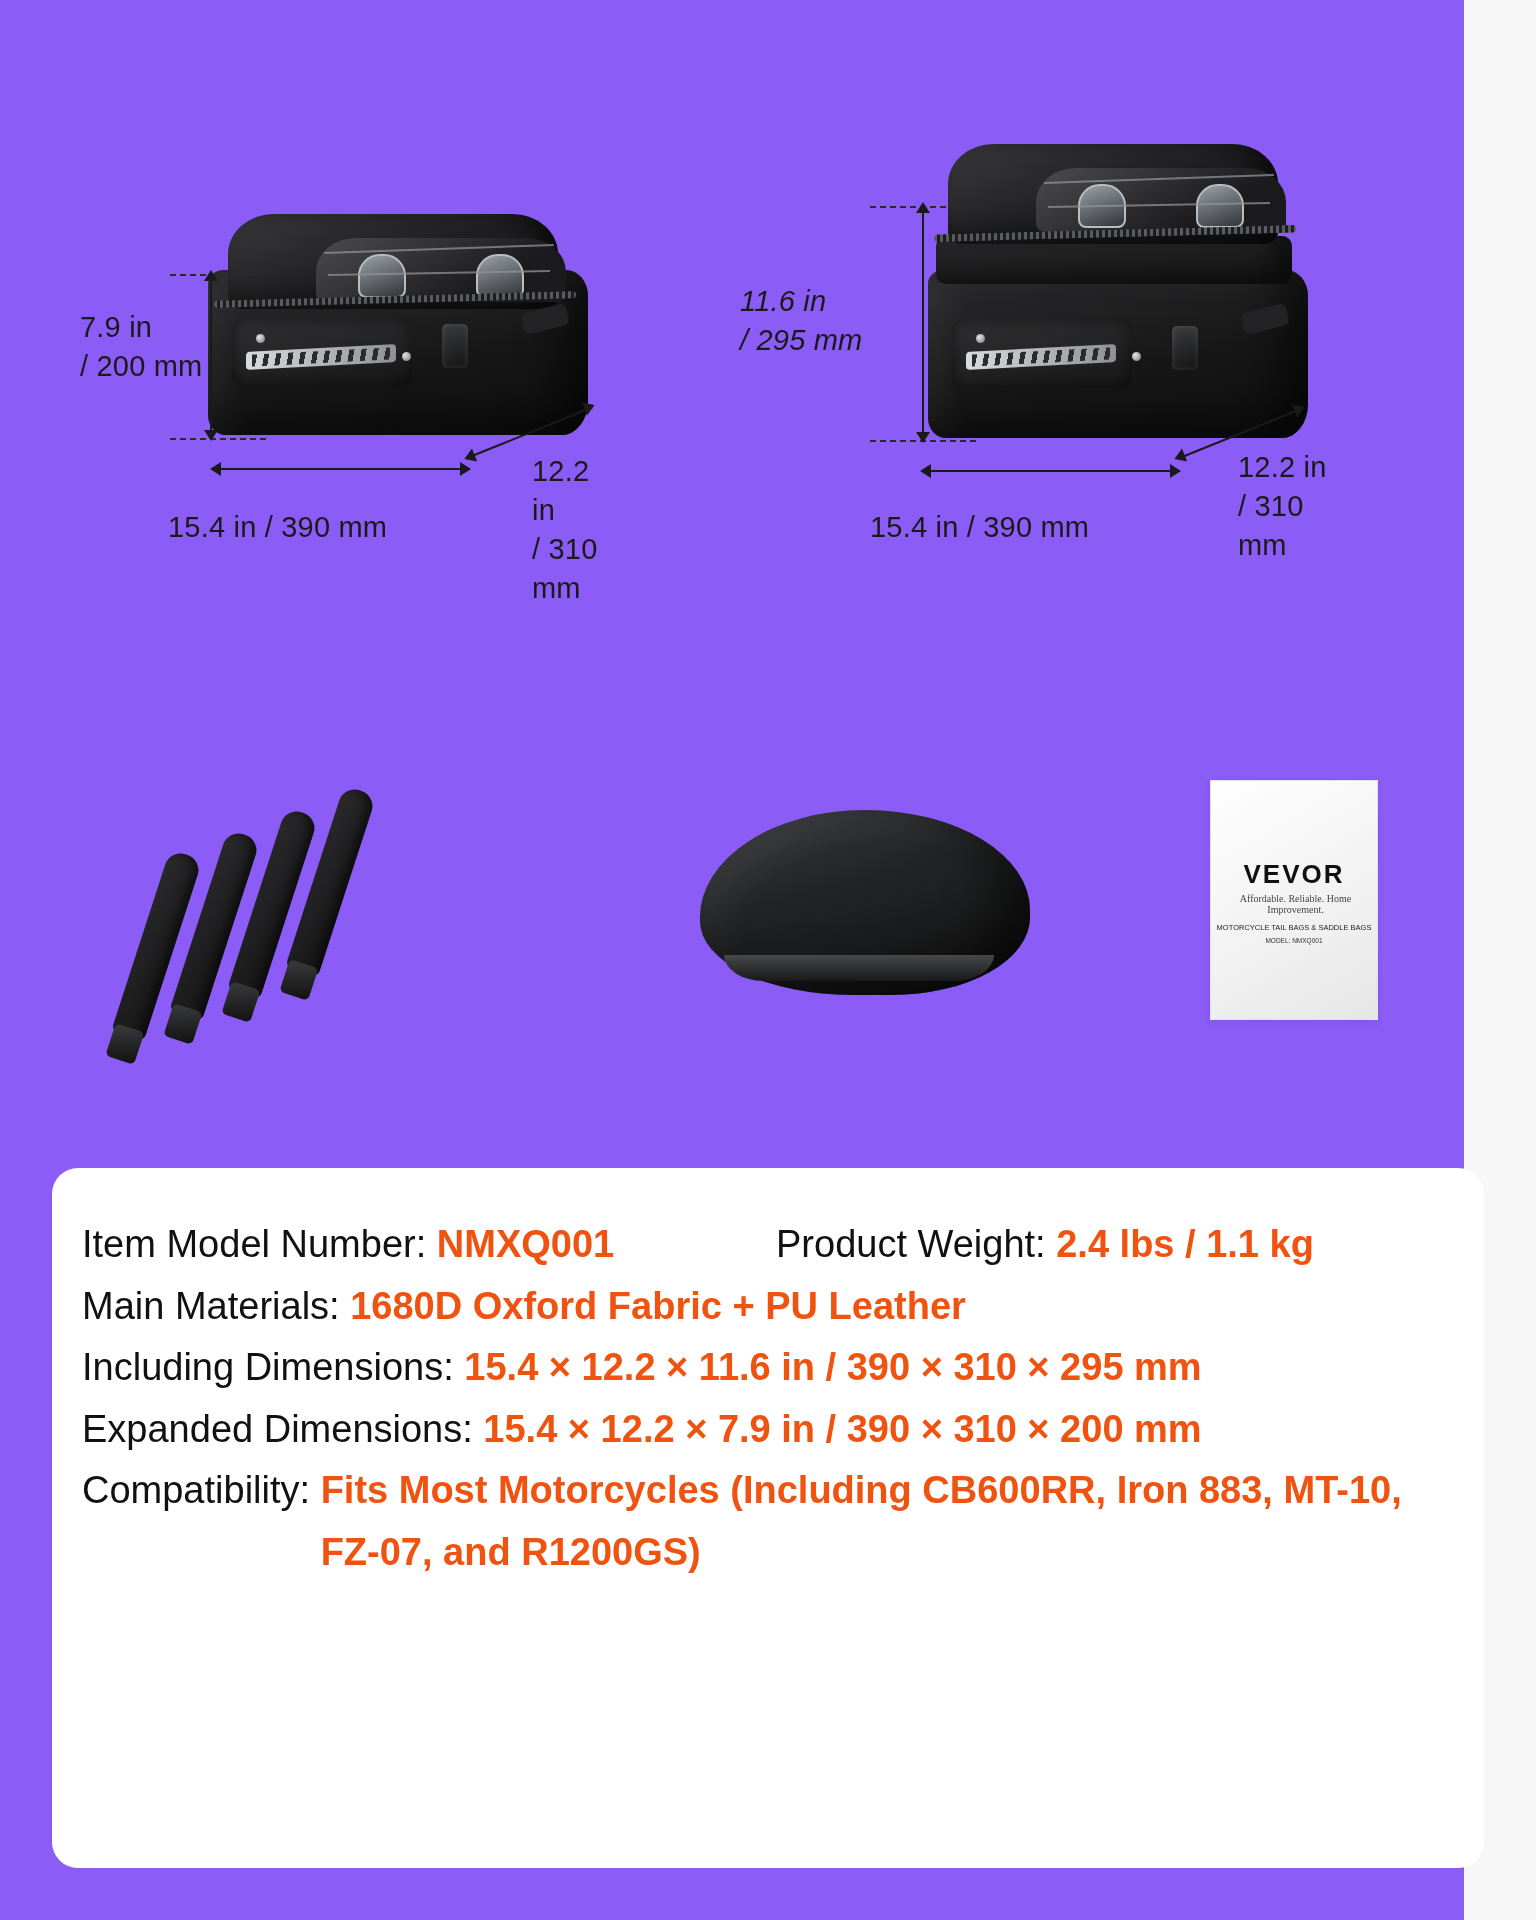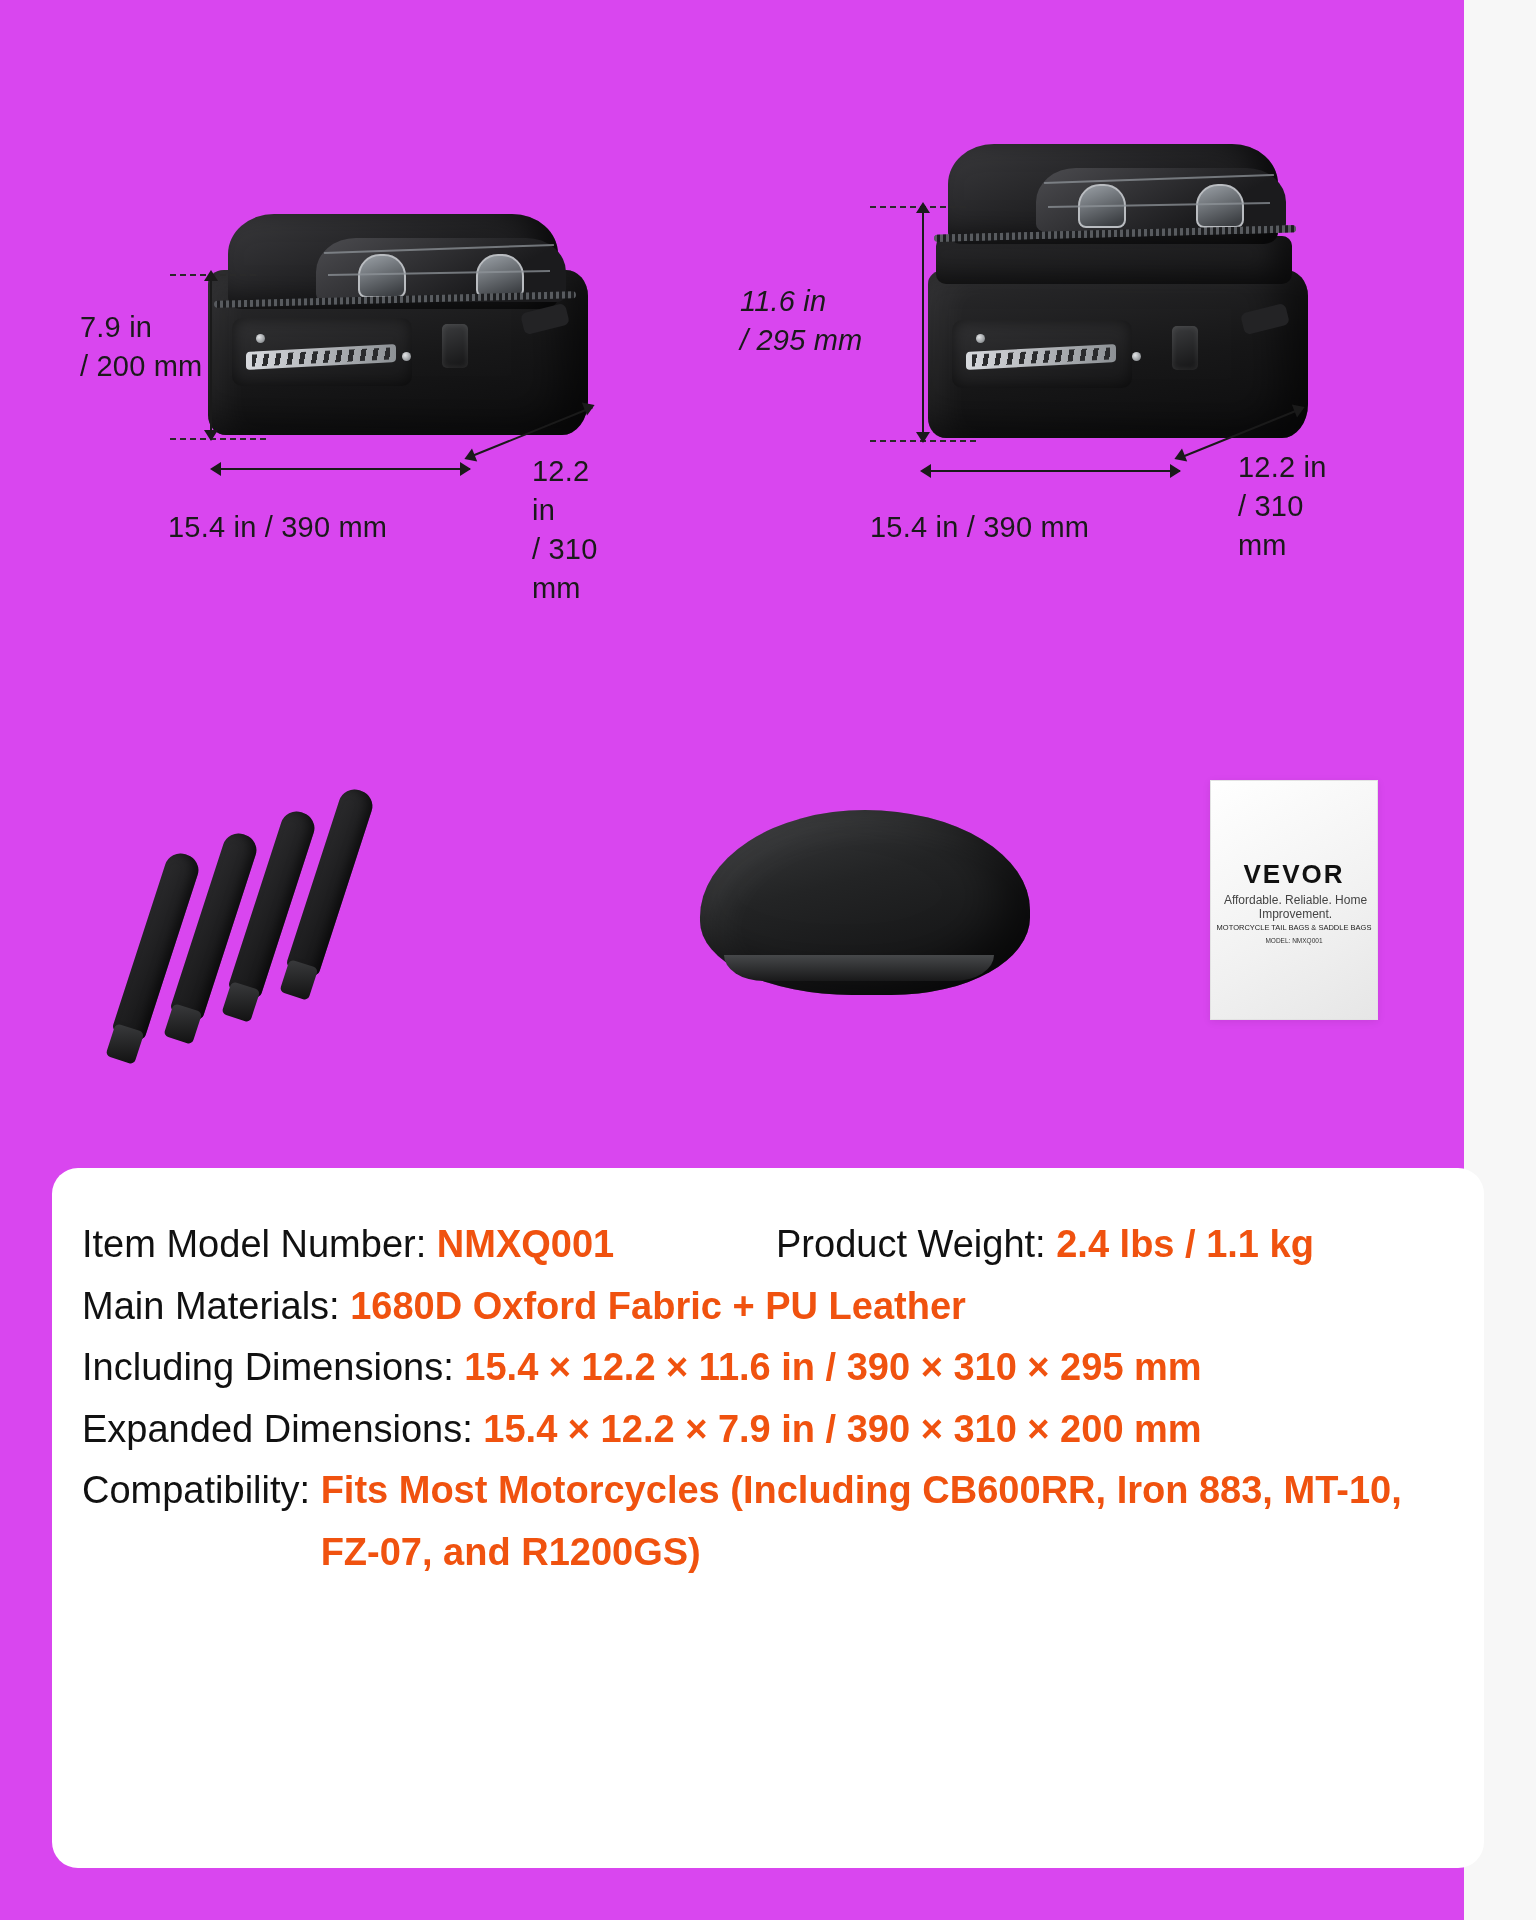--- a/index.html
+++ b/index.html
@@ -7,21 +7,21 @@
     width: 1536px;
     height: 1920px;
     background: #f7f7f7;
     font-family: "Liberation Sans", sans-serif;
     overflow: hidden;
   }
   .page {
     position: relative;
     width: 1464px;
     height: 1920px;
-    background: #d946ef;
+    background: #8b5cf6;
   }
 
   
   .diagram-area {
     position: relative;
     width: 1536px;
     height: 700px;
   }
 
   .bag-unit { position: absolute; }
@@ -261,22 +261,23 @@
     text-align: center;
     font-size: 26px;
     font-weight: 700;
     letter-spacing: 2px;
     color: #111;
   }
   .manual-tag {
     position: absolute;
     top: 112px; left: 3px; right: 0;
     text-align: center;
-    font-size: 12px;
+    font-size: 10px;
     color: #444;
+    font-family: Liberation Serif, serif;
   }
   .manual-title {
     position: absolute;
     top: 142px; left: 0; right: 0;
     text-align: center;
     font-size: 7.5px;
     color: #222;
   }
   .manual-model {
     position: absolute;

